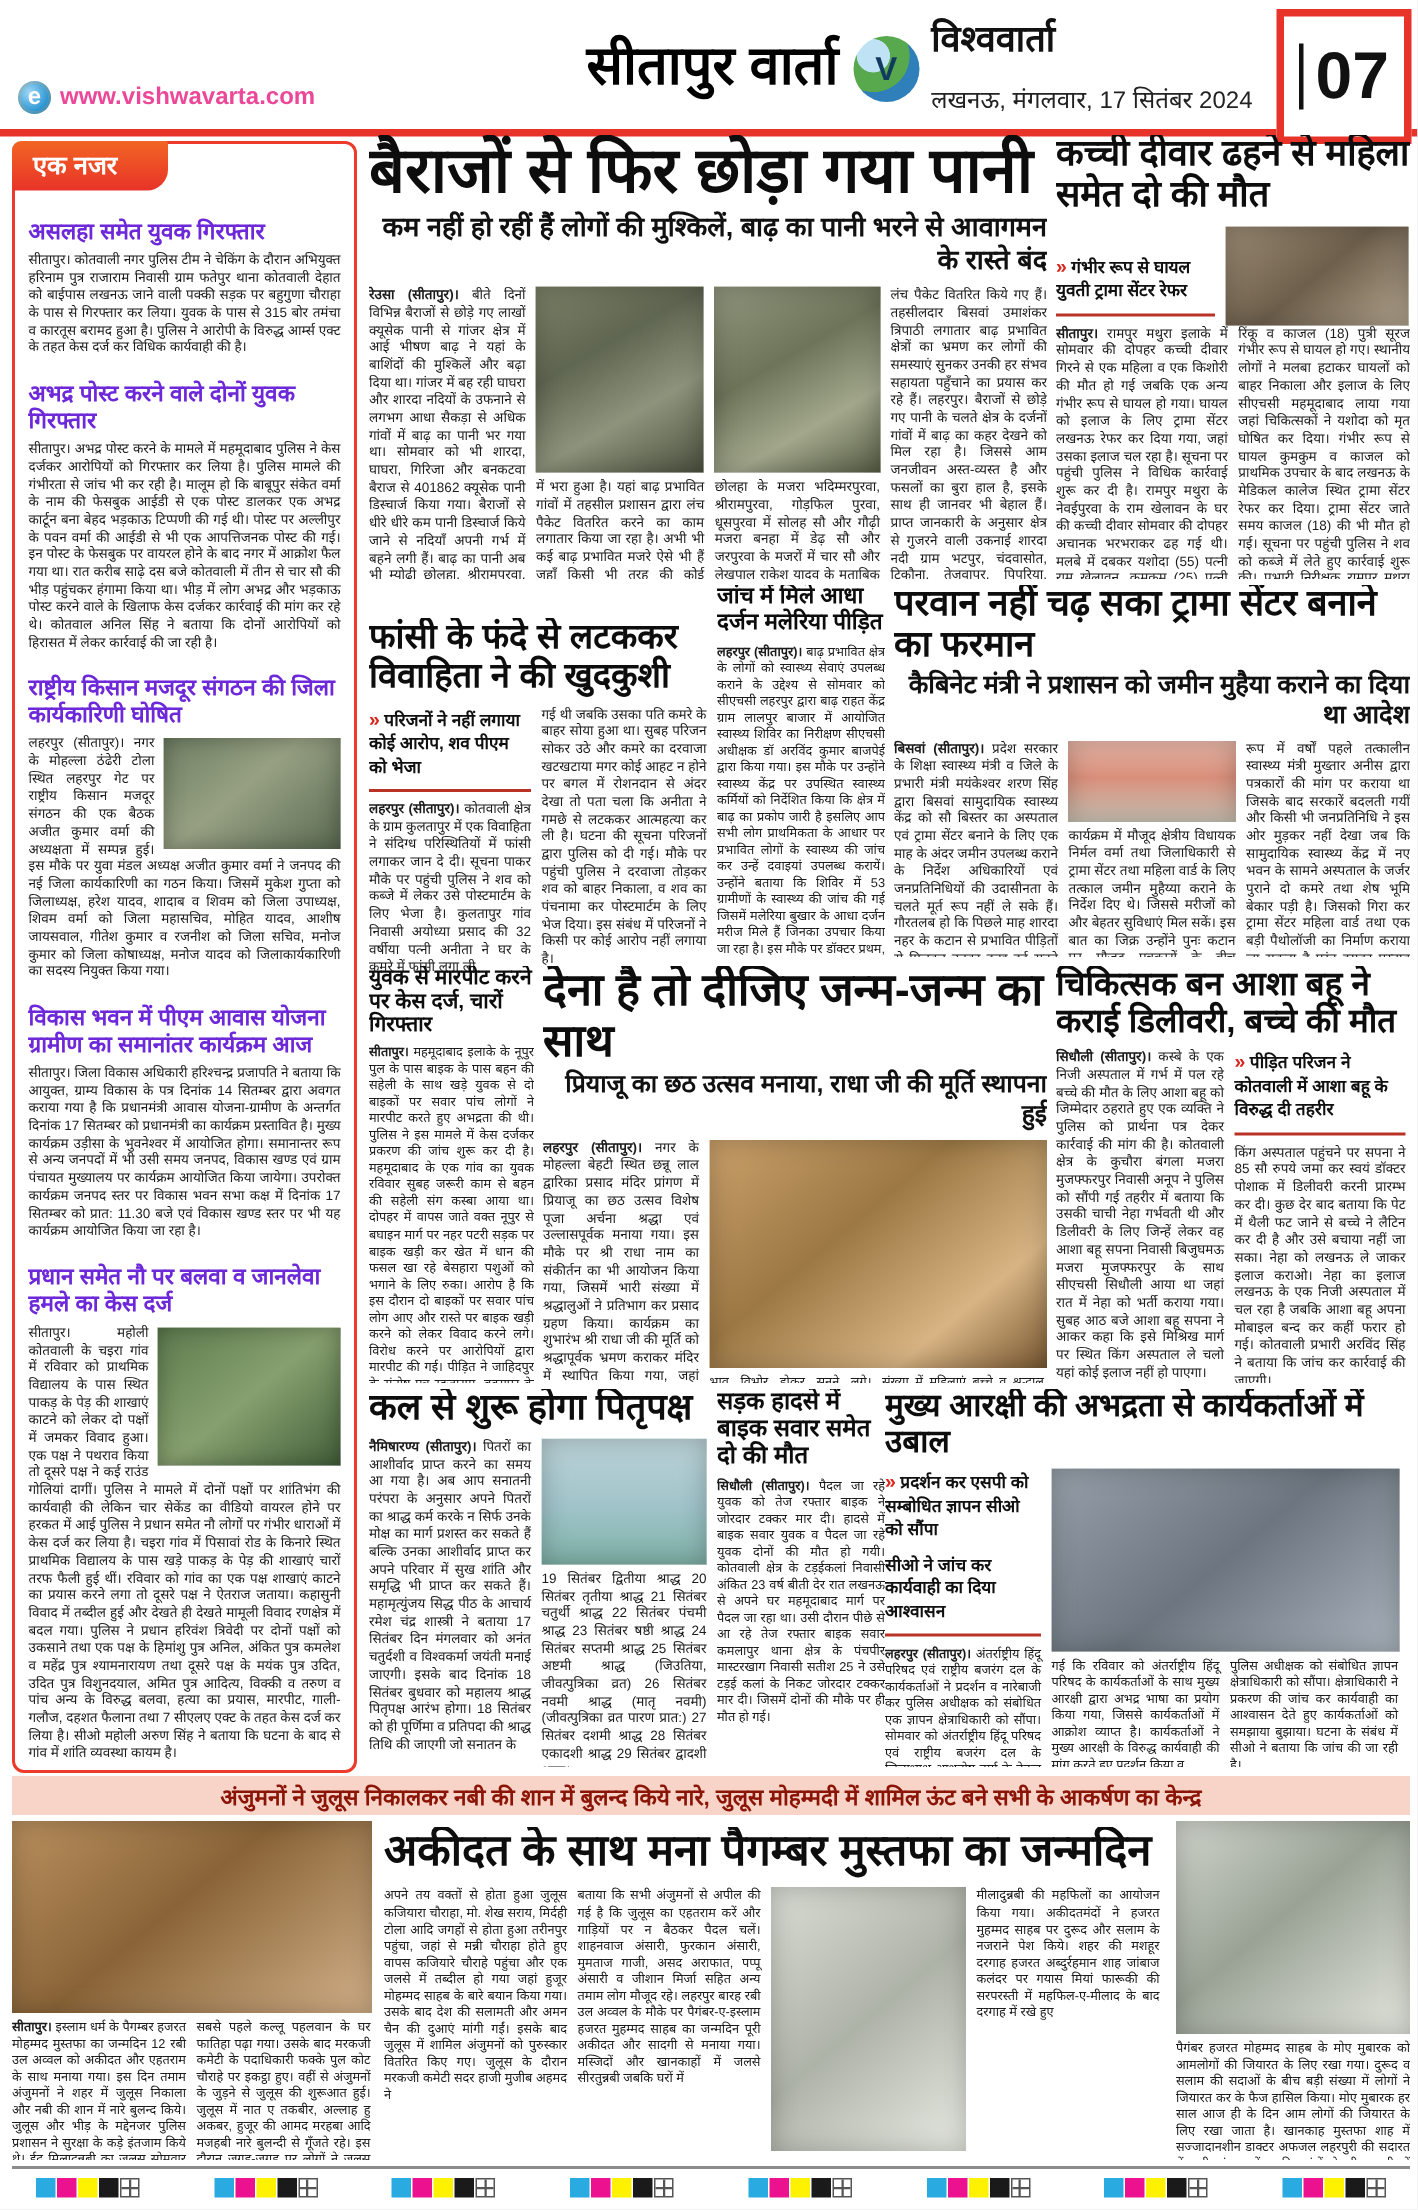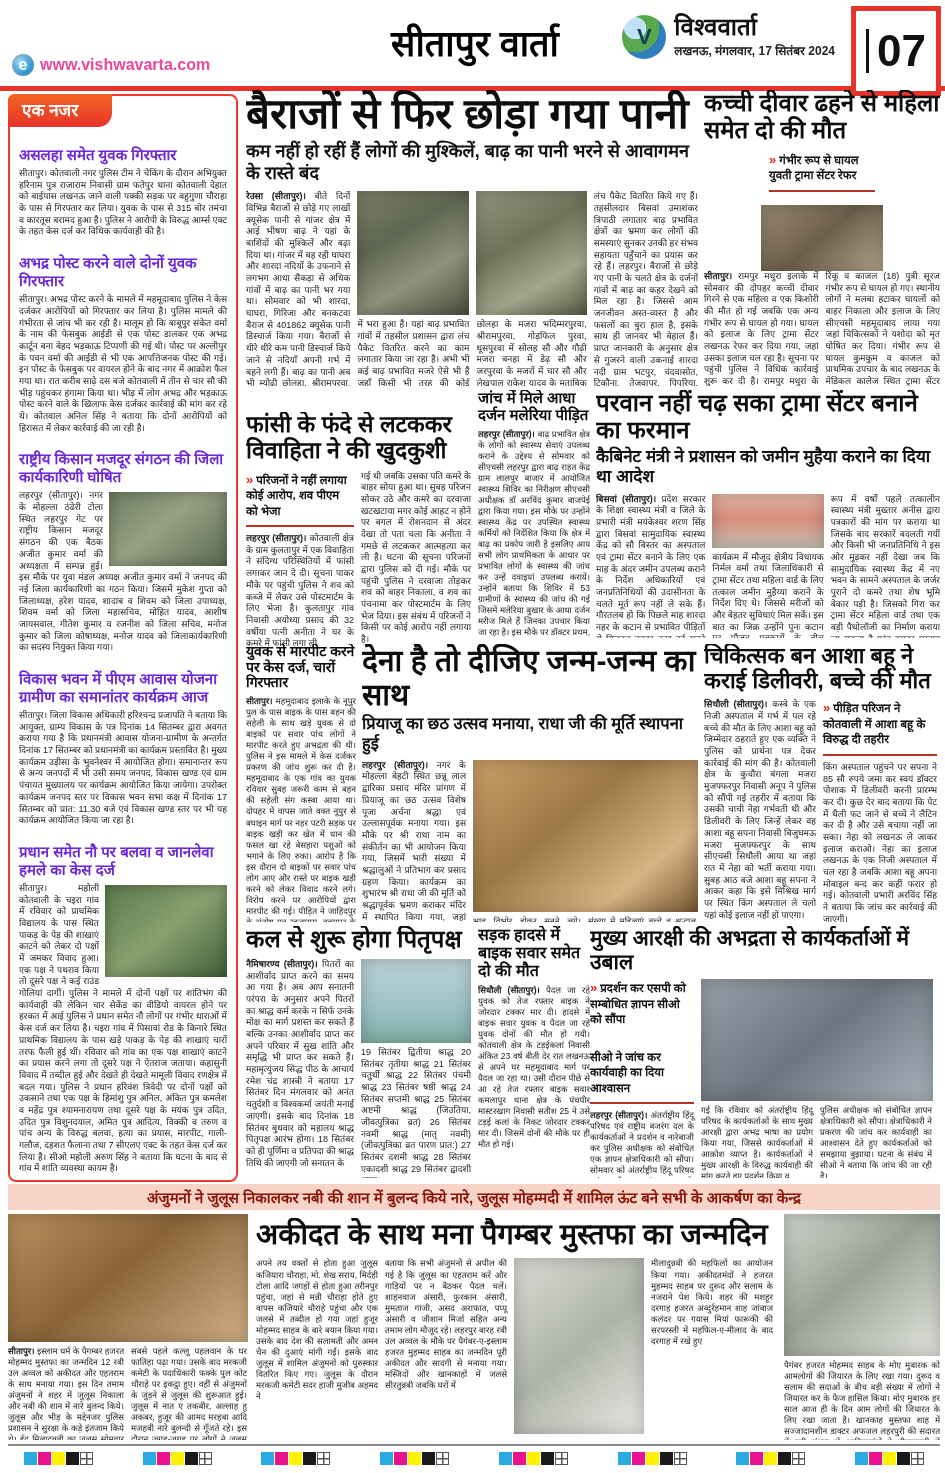--- a/index.html
+++ b/index.html
@@ -11,28 +11,28 @@
   .e-ic{width:22px;height:22px;border-radius:50%;background:radial-gradient(circle at 35% 35%,#9fd8f7,#1f8fd0 70%);
         color:#fff;font-weight:bold;font-size:16px;display:flex;align-items:center;justify-content:center;
         box-shadow:inset 0 0 0 2px #f9a64a33;}
   .site-url{font-size:16px;font-weight:bold;color:#ec4899;}
   .sec-title{position:absolute;left:310px;top:18px;width:330px;text-align:center;font-size:36px;font-weight:bold;color:#000;}
   .brand{position:absolute;right:110px;top:14px;display:flex;gap:8px;align-items:center;}
   .globe{width:44px;height:44px;border-radius:50%;
          background:radial-gradient(circle at 30% 30%,#bfe3f5 0 25%,#58a84e 26% 55%,#2e7fba 56% 100%);
          display:flex;align-items:center;justify-content:center;color:#123a5e;font-weight:bold;font-size:22px;}
   .brand-name{font-size:24px;font-weight:bold;color:#111;line-height:1.05;}
-  .brand-sub{font-size:12px;font-weight:bold;color:#222;margin-top:3px;}
+  .brand-sub{font-size:16px;font-weight:normal;color:#222;margin-top:16px;}
   .pagebox{position:absolute;right:4px;top:6px;width:80px;height:80px;border:5px solid #e8332a;background:#fff;
            display:flex;align-items:center;justify-content:center;}
   .pagenum{font-size:44px;font-weight:bold;color:#111;border-left:3px solid #111;padding-left:8px;line-height:1;}
   
   .art{position:absolute;overflow:hidden;}
   .art .h{margin:0;font-weight:bold;color:#0d0d0d;text-align:left;line-height:1.12;}
-  .sub{font-weight:bold;text-align:left;color:#111;line-height:1.2;}
+  .sub{font-weight:bold;text-align:right;color:#111;line-height:1.2;}
   .body{font-size:9px;line-height:1.3;text-align:justify;color:#1b1b1b;}
   .dl{font-weight:bold;}
   .cols{display:flex;gap:7px;}
   .kicker{font-weight:bold;font-size:11.5px;line-height:1.35;color:#101010;
           border-bottom:2px solid #b93226;padding-bottom:6px;margin-bottom:6px;text-align:left;}
   .mk{color:#d9261c;margin-right:3px;font-size:13px;}
   .photo{width:100%;box-shadow:inset 0 0 18px rgba(0,0,0,.25);}
   
   .ph-flood1{background:linear-gradient(150deg,#7d8268,#5f6651 35%,#8e937c 65%,#4c523f);}
   .ph-flood2{background:linear-gradient(150deg,#93987f,#6d7459 40%,#a3a88d 70%,#585e45);}
@@ -139,21 +139,21 @@
       <div style="width:114px;">
         <div class="photo ph-flood2" style="height:124px;margin-bottom:4px;"></div>
         <div class="body">छोलहा के मजरा भदिम्मरपुरवा, श्रीरामपुरवा, गोड़फिल पुरवा, धूसपुरवा में सोलह सौ और गौढ़ी मजरा बनहा में डेढ़ सौ और जरपुरवा के मजरों में चार सौ और लेखपाल राकेश यादव के मुताबिक गौलोक कोडर के जंगली टपरी, रामलालपुरवा सहित कई मजरों में चार हजार</div>
       </div>
       <div class="body" style="width:108px;">लंच पैकेट वितरित किये गए हैं। तहसीलदार बिसवां उमाशंकर त्रिपाठी लगातार बाढ़ प्रभावित क्षेत्रों का भ्रमण कर लोगों की समस्याएं सुनकर उनकी हर संभव सहायता पहुँचाने का प्रयास कर रहे हैं। लहरपुर। बैराजों से छोड़े गए पानी के चलते क्षेत्र के दर्जनों गांवों में बाढ़ का कहर देखने को मिल रहा है। जिससे आम जनजीवन अस्त-व्यस्त है और फसलों का बुरा हाल है, इसके साथ ही जानवर भी बेहाल हैं। प्राप्त जानकारी के अनुसार क्षेत्र से गुजरने वाली उकनाई शारदा नदी ग्राम भटपुर, चंदवासोत, टिकौना, तेजवापुर, पिपरिया, दीलनपुर, गहबड़ा, डंडपुरवा, दोहली, पट्टी, सूजाबाद, रामपुरवा, कुरसेंडा, रतौली, सेवता, मुशिमाना, अमर नगर, गुरेला, रतौलीडीह आदि दर्जनों गांवों में बाढ़ के पानी का प्रकोप जारी है।</div>
     </div>
   </div>
 
   <div class="art" style="left:704px;top:90px;width:236px;height:296px;">
     <div class="h" style="font-size:24px;">कच्ची दीवार ढहने से महिला समेत दो की मौत</div>
-    <div class="cols" style="margin-top:7px;align-items:center;flex-direction:column;">
+    <div class="cols" style="margin-top:7px;align-items:flex-end;">
       <div class="kicker" style="width:106px;">
         <span class="mk">»</span><span>गंभीर रूप से घायल युवती ट्रामा सेंटर रेफर</span>
       </div>
       <div class="photo ph-rubble" style="width:122px;height:66px;"></div>
     </div>
     <div class="body" style="column-count:2;column-gap:7px;height:186px;">
       <span class="dl">सीतापुर।</span>
       <span>रामपुर मथुरा इलाके में सोमवार की दोपहर कच्ची दीवार गिरने से एक महिला व एक किशोरी की मौत हो गई जबकि एक अन्य गंभीर रूप से घायल हो गया। घायल को इलाज के लिए ट्रामा सेंटर लखनऊ रेफर कर दिया गया, जहां उसका इलाज चल रहा है। सूचना पर पहुंची पुलिस ने विधिक कार्रवाई शुरू कर दी है। रामपुर मथुरा के नेवईपुरवा के राम खेलावन के घर की कच्ची दीवार सोमवार की दोपहर अचानक भरभराकर ढह गई थी। मलबे में दबकर यशोदा (55) पत्नी राम खेलावन, कुमकुम (25) पत्नी रिंकू व काजल (18) पुत्री सूरज गंभीर रूप से घायल हो गए। स्थानीय लोगों ने मलबा हटाकर घायलों को बाहर निकाला और इलाज के लिए सीएचसी महमूदाबाद लाया गया जहां चिकित्सकों ने यशोदा को मृत घोषित कर दिया। गंभीर रूप से घायल कुमकुम व काजल को प्राथमिक उपचार के बाद लखनऊ के मेडिकल कालेज स्थित ट्रामा सेंटर रेफर कर दिया। ट्रामा सेंटर जाते समय काजल (18) की भी मौत हो गई। सूचना पर पहुंची पुलिस ने शव को कब्जे में लेते हुए कार्रवाई शुरू की। प्रभारी निरीक्षक रामपुर मथुरा कृष्ण नंदन तिवारी ने बताया कि दीवार के नीचे दबने से अब तक दो की मौत हो गई है, जबकि एक युवती का इलाज ट्रामा सेंटर में चल रहा है।</span>
     </div>
   </div>
@@ -259,21 +259,21 @@
     <div class="body" style="margin-top:5px;font-size:8.5px;">
       <span class="dl">सिधौली (सीतापुर)।</span>
       <span>पैदल जा रहे युवक को तेज रफ्तार बाइक ने जोरदार टक्कर मार दी। हादसे में बाइक सवार युवक व पैदल जा रहे युवक दोनों की मौत हो गयी। कोतवाली क्षेत्र के टड़ईकलां निवासी अंकित 23 वर्ष बीती देर रात लखनऊ से अपने घर महमूदाबाद मार्ग पर पैदल जा रहा था। उसी दौरान पीछे से आ रहे तेज रफ्तार बाइक सवार कमलापुर थाना क्षेत्र के पंचपीर मास्टरखाग निवासी सतीश 25 ने उसे टड़ई कलां के निकट जोरदार टक्कर मार दी। जिसमें दोनों की मौके पर ही मौत हो गई।</span>
     </div>
   </div>
 
   <div class="art" style="left:590px;top:926px;width:344px;height:252px;">
     <div class="h" style="font-size:21px;">मुख्य आरक्षी की अभद्रता से कार्यकर्ताओं में उबाल</div>
     <div class="cols" style="margin-top:6px;">
       <div style="width:104px;">
-        <div class="kicker" style="border-bottom:none;padding-bottom:2px;margin-bottom:20px;">
+        <div class="kicker" style="border-bottom:none;padding-bottom:2px;margin-bottom:6px;">
           <span class="mk">»</span><span>प्रदर्शन कर एसपी को सम्बोधित ज्ञापन सीओ को सौंपा</span>
         </div>
         <div class="kicker">
           <span>सीओ ने जांच कर कार्यवाही का दिया आश्वासन</span>
         </div>
         <div class="body" style="font-size:8.5px;">
           <span class="dl">लहरपुर (सीतापुर)।</span>
           <span>अंतर्राष्ट्रीय हिंदू परिषद एवं राष्ट्रीय बजरंग दल के कार्यकर्ताओं ने प्रदर्शन व नारेबाजी कर पुलिस अधीक्षक को संबोधित एक ज्ञापन क्षेत्राधिकारी को सौंपा। सोमवार को अंतर्राष्ट्रीय हिंदू परिषद एवं राष्ट्रीय बजरंग दल के जिलाध्यक्ष आशुतोष वर्मा के नेतृत्व में बड़ी संख्या में कार्यकर्ताओं ने दिए गए ज्ञापन में मांग की</span>
         </div>
       </div>

